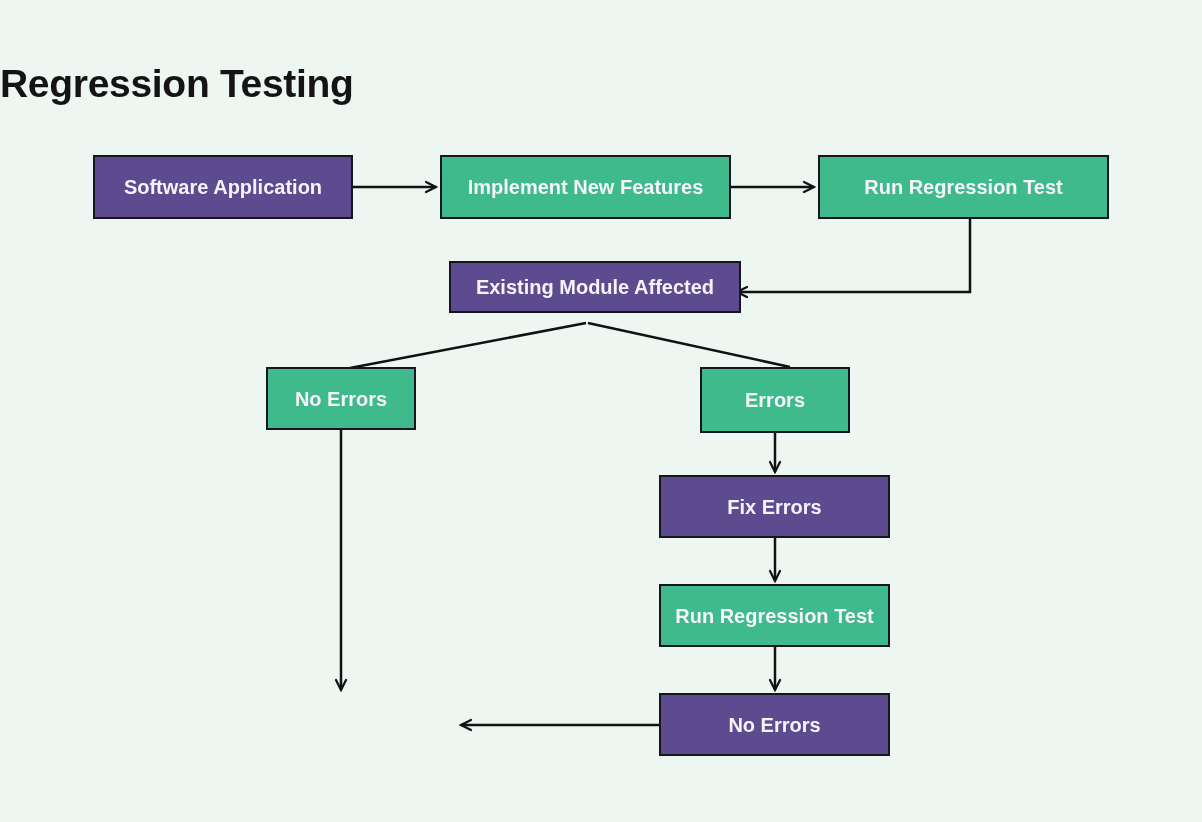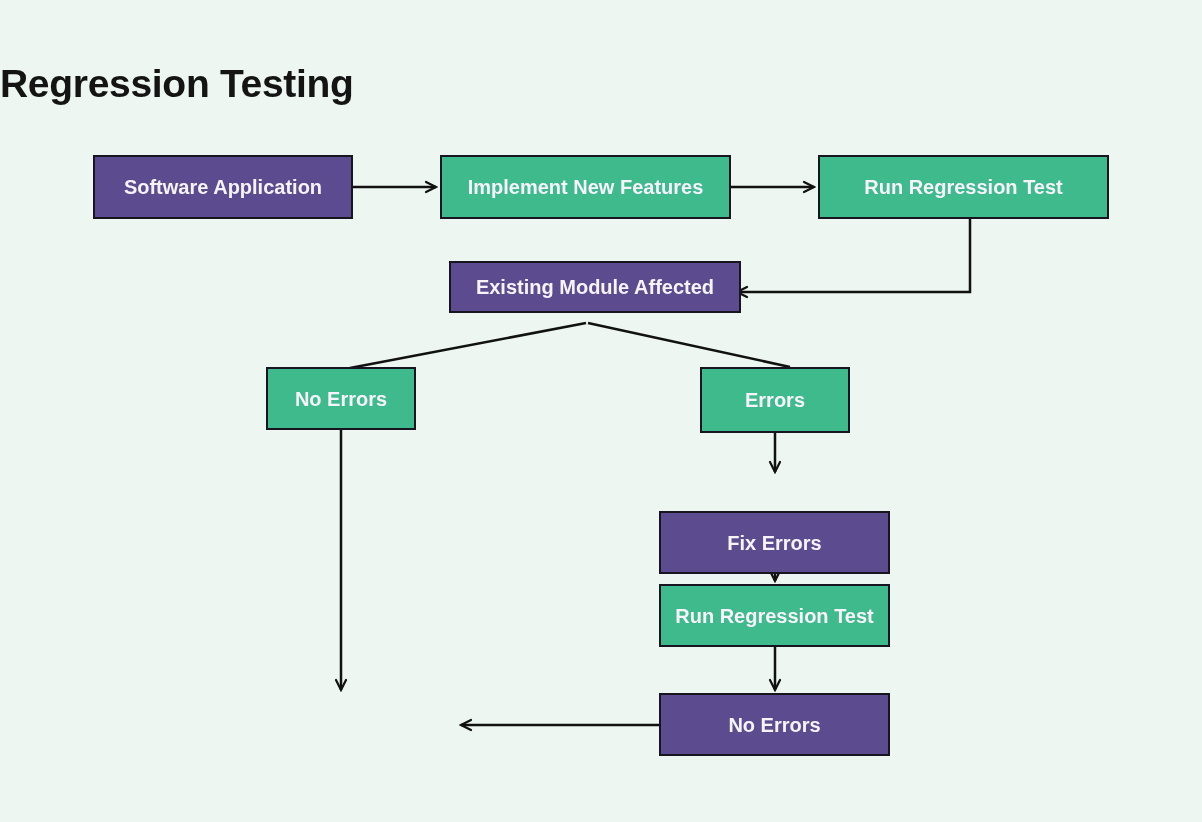--- a/index.html
+++ b/index.html
@@ -96,20 +96,20 @@
   <div class="node green" style="left:440px; top:155px; width:291px; height:64px;">Implement New Features</div>
 
   <div class="node green" style="left:818px; top:155px; width:291px; height:64px;">Run Regression Test</div>
 
   <div class="node purple" style="left:440px; top:261px; width:292px; height:52px;margin-left:9px;">Existing Module Affected</div>
 
   <div class="node green" style="left:266px; top:367px; width:150px; height:63px;">No Errors</div>
 
   <div class="node green" style="left:700px; top:367px; width:150px; height:66px;">Errors</div>
 
-  <div class="node purple" style="left:659px; top:475px; width:231px; height:63px;margin-top:36px;">Fix Errors</div>
+  <div class="node purple" style="left:659px; top:475px; width:231px; height:63px;">Fix Errors</div>
 
   <div class="node green" style="left:659px; top:584px; width:231px; height:63px;">Run Regression Test</div>
 
   <div class="node purple" style="left:659px; top:693px; width:231px; height:63px;">No Errors</div>
 
 
 </div>
 
 </body></html>

